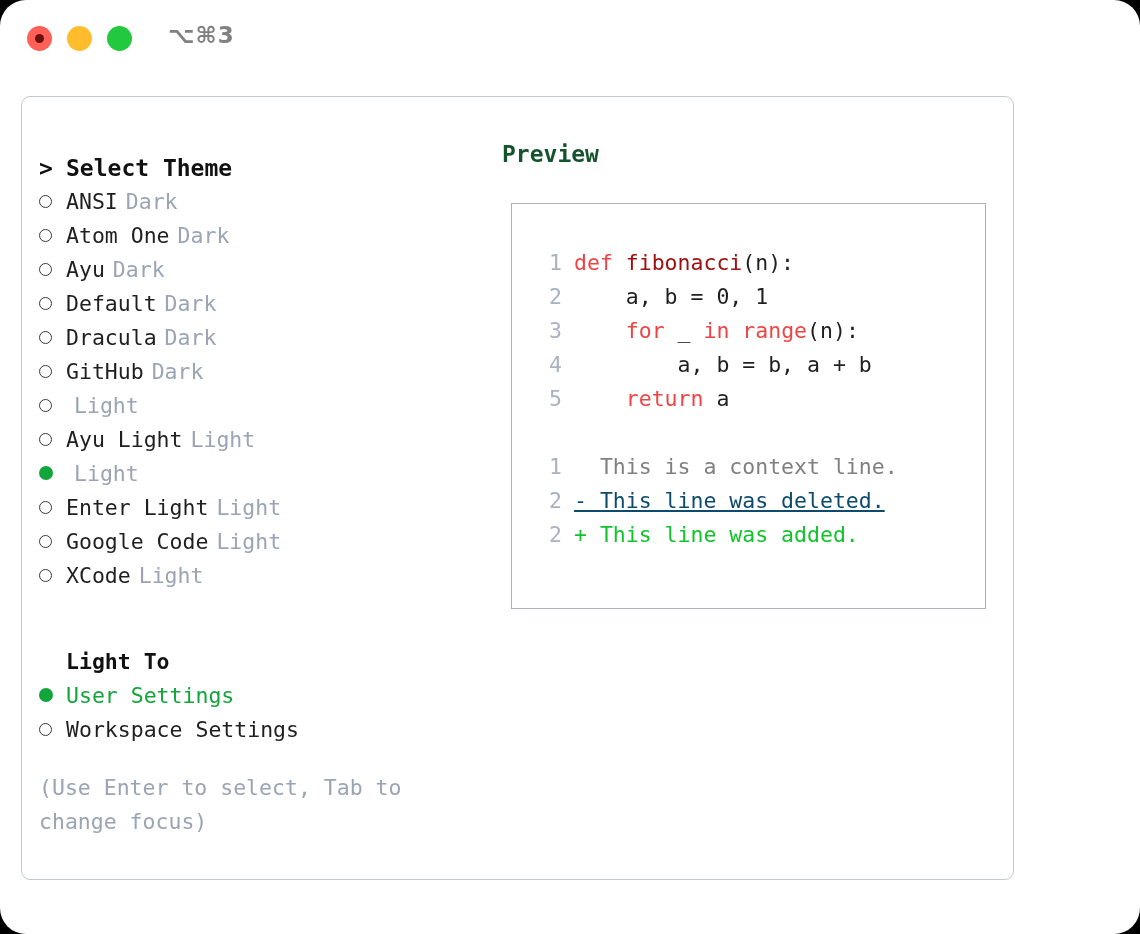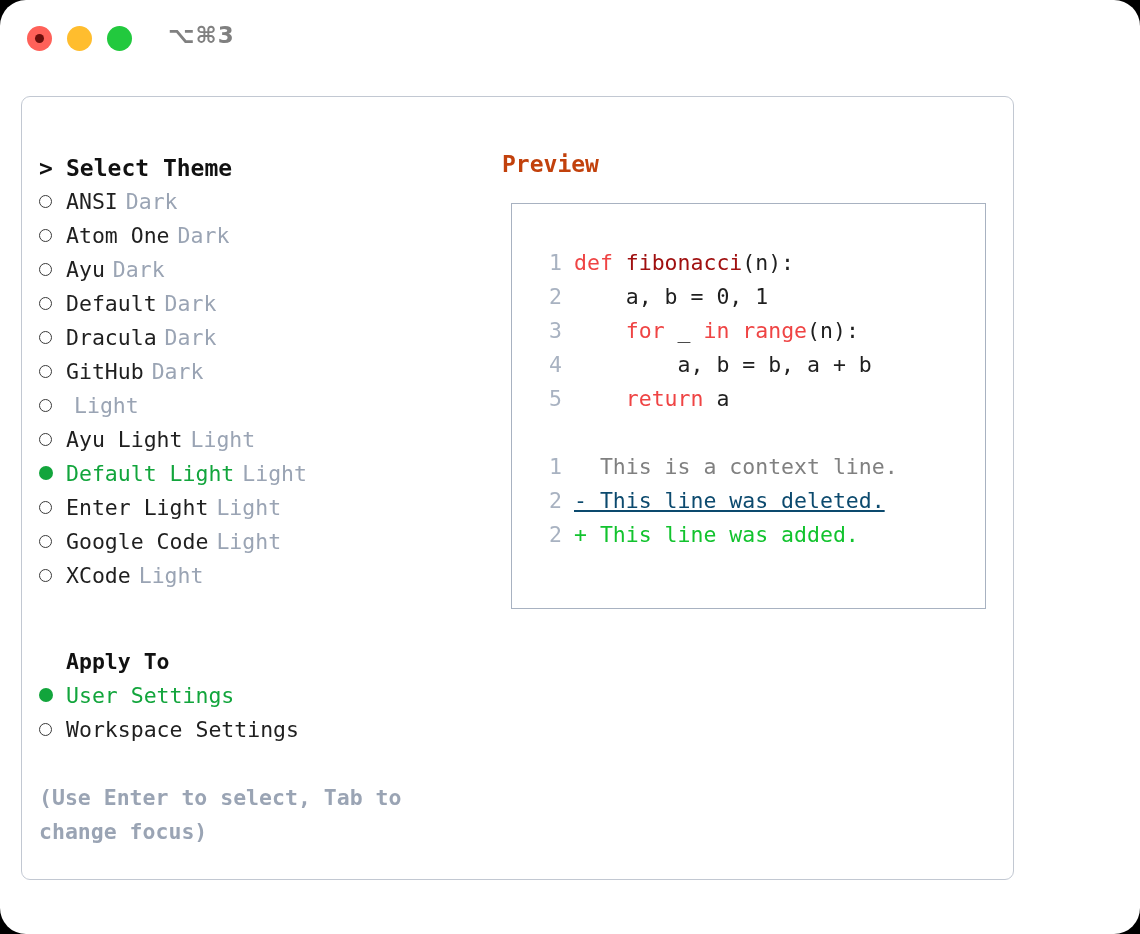--- a/index.html
+++ b/index.html
@@ -147,37 +147,36 @@
     margin-top: 52px;
   }
   #apply-to-label {
     display: inline-block;
     margin-left: 27px;
     font-weight: bold;
     font-size: 21.5px;
     color: #111111;
   }
   #hint {
-    margin-top: 34px;
+    margin-top: 24px;
     font-size: 21.5px;
     line-height: 34px;
     color: #9aa4b4;
     width: 405px;
     white-space: pre-wrap;
-    font-weight: bold;
   }
 
   
   #preview-title {
     position: absolute;
     left: 480px;
-    top: 54px;
-    font-size: 23px;
-    font-weight: bold;
-    color: #c2410c;
+    top: 44px;
+    font-size: 23px;
+    font-weight: bold;
+    color: #14532d;
   }
   #preview-box {
     position: absolute;
     left: 489px;
     top: 106px;
     width: 475px;
     height: 406px;
     border: 1.5px solid #a8b2c1;
     box-sizing: border-box;
     background: #ffffff;
@@ -231,28 +230,28 @@
 
       <div id="theme-list">
           <div class="row"><span class="bullet"><span class="radio-off"></span></span><span class="label">ANSI</span><span class="tag">Dark</span></div>
           <div class="row"><span class="bullet"><span class="radio-off"></span></span><span class="label">Atom One</span><span class="tag">Dark</span></div>
           <div class="row"><span class="bullet"><span class="radio-off"></span></span><span class="label">Ayu</span><span class="tag">Dark</span></div>
           <div class="row"><span class="bullet"><span class="radio-off"></span></span><span class="label">Default</span><span class="tag">Dark</span></div>
           <div class="row"><span class="bullet"><span class="radio-off"></span></span><span class="label">Dracula</span><span class="tag">Dark</span></div>
           <div class="row"><span class="bullet"><span class="radio-off"></span></span><span class="label">GitHub</span><span class="tag">Dark</span></div>
           <div class="row"><span class="bullet"><span class="radio-off"></span></span><span class="tag">Light</span></div>
           <div class="row"><span class="bullet"><span class="radio-off"></span></span><span class="label">Ayu Light</span><span class="tag">Light</span></div>
-          <div class="row"><span class="bullet bullet-green"><span class="radio-on"></span></span><span class="label label-green">Default Light</span><span class="tag">Light</span></div>
+          <div class="row"><span class="bullet bullet-green"><span class="radio-on"></span></span><span class="tag">Light</span></div>
           <div class="row"><span class="bullet"><span class="radio-off"></span></span><span class="label">Enter Light</span><span class="tag">Light</span></div>
           <div class="row"><span class="bullet"><span class="radio-off"></span></span><span class="label">Google Code</span><span class="tag">Light</span></div>
           <div class="row"><span class="bullet"><span class="radio-off"></span></span><span class="label">XCode</span><span class="tag">Light</span></div>
         </div>
 
       <div id="apply-to-row">
-        <span id="apply-to-label">Apply To</span>
+        <span id="apply-to-label">Light To</span>
       </div>
 
       <div id="apply-list">
           <div class="row"><span class="bullet bullet-green"><span class="radio-on"></span></span><span class="label label-green">User Settings</span></div>
           <div class="row"><span class="bullet"><span class="radio-off"></span></span><span class="label">Workspace Settings</span></div>
         </div>
 
       <div id="hint">(Use Enter to select, Tab to change focus)</div>
     </div>
 

